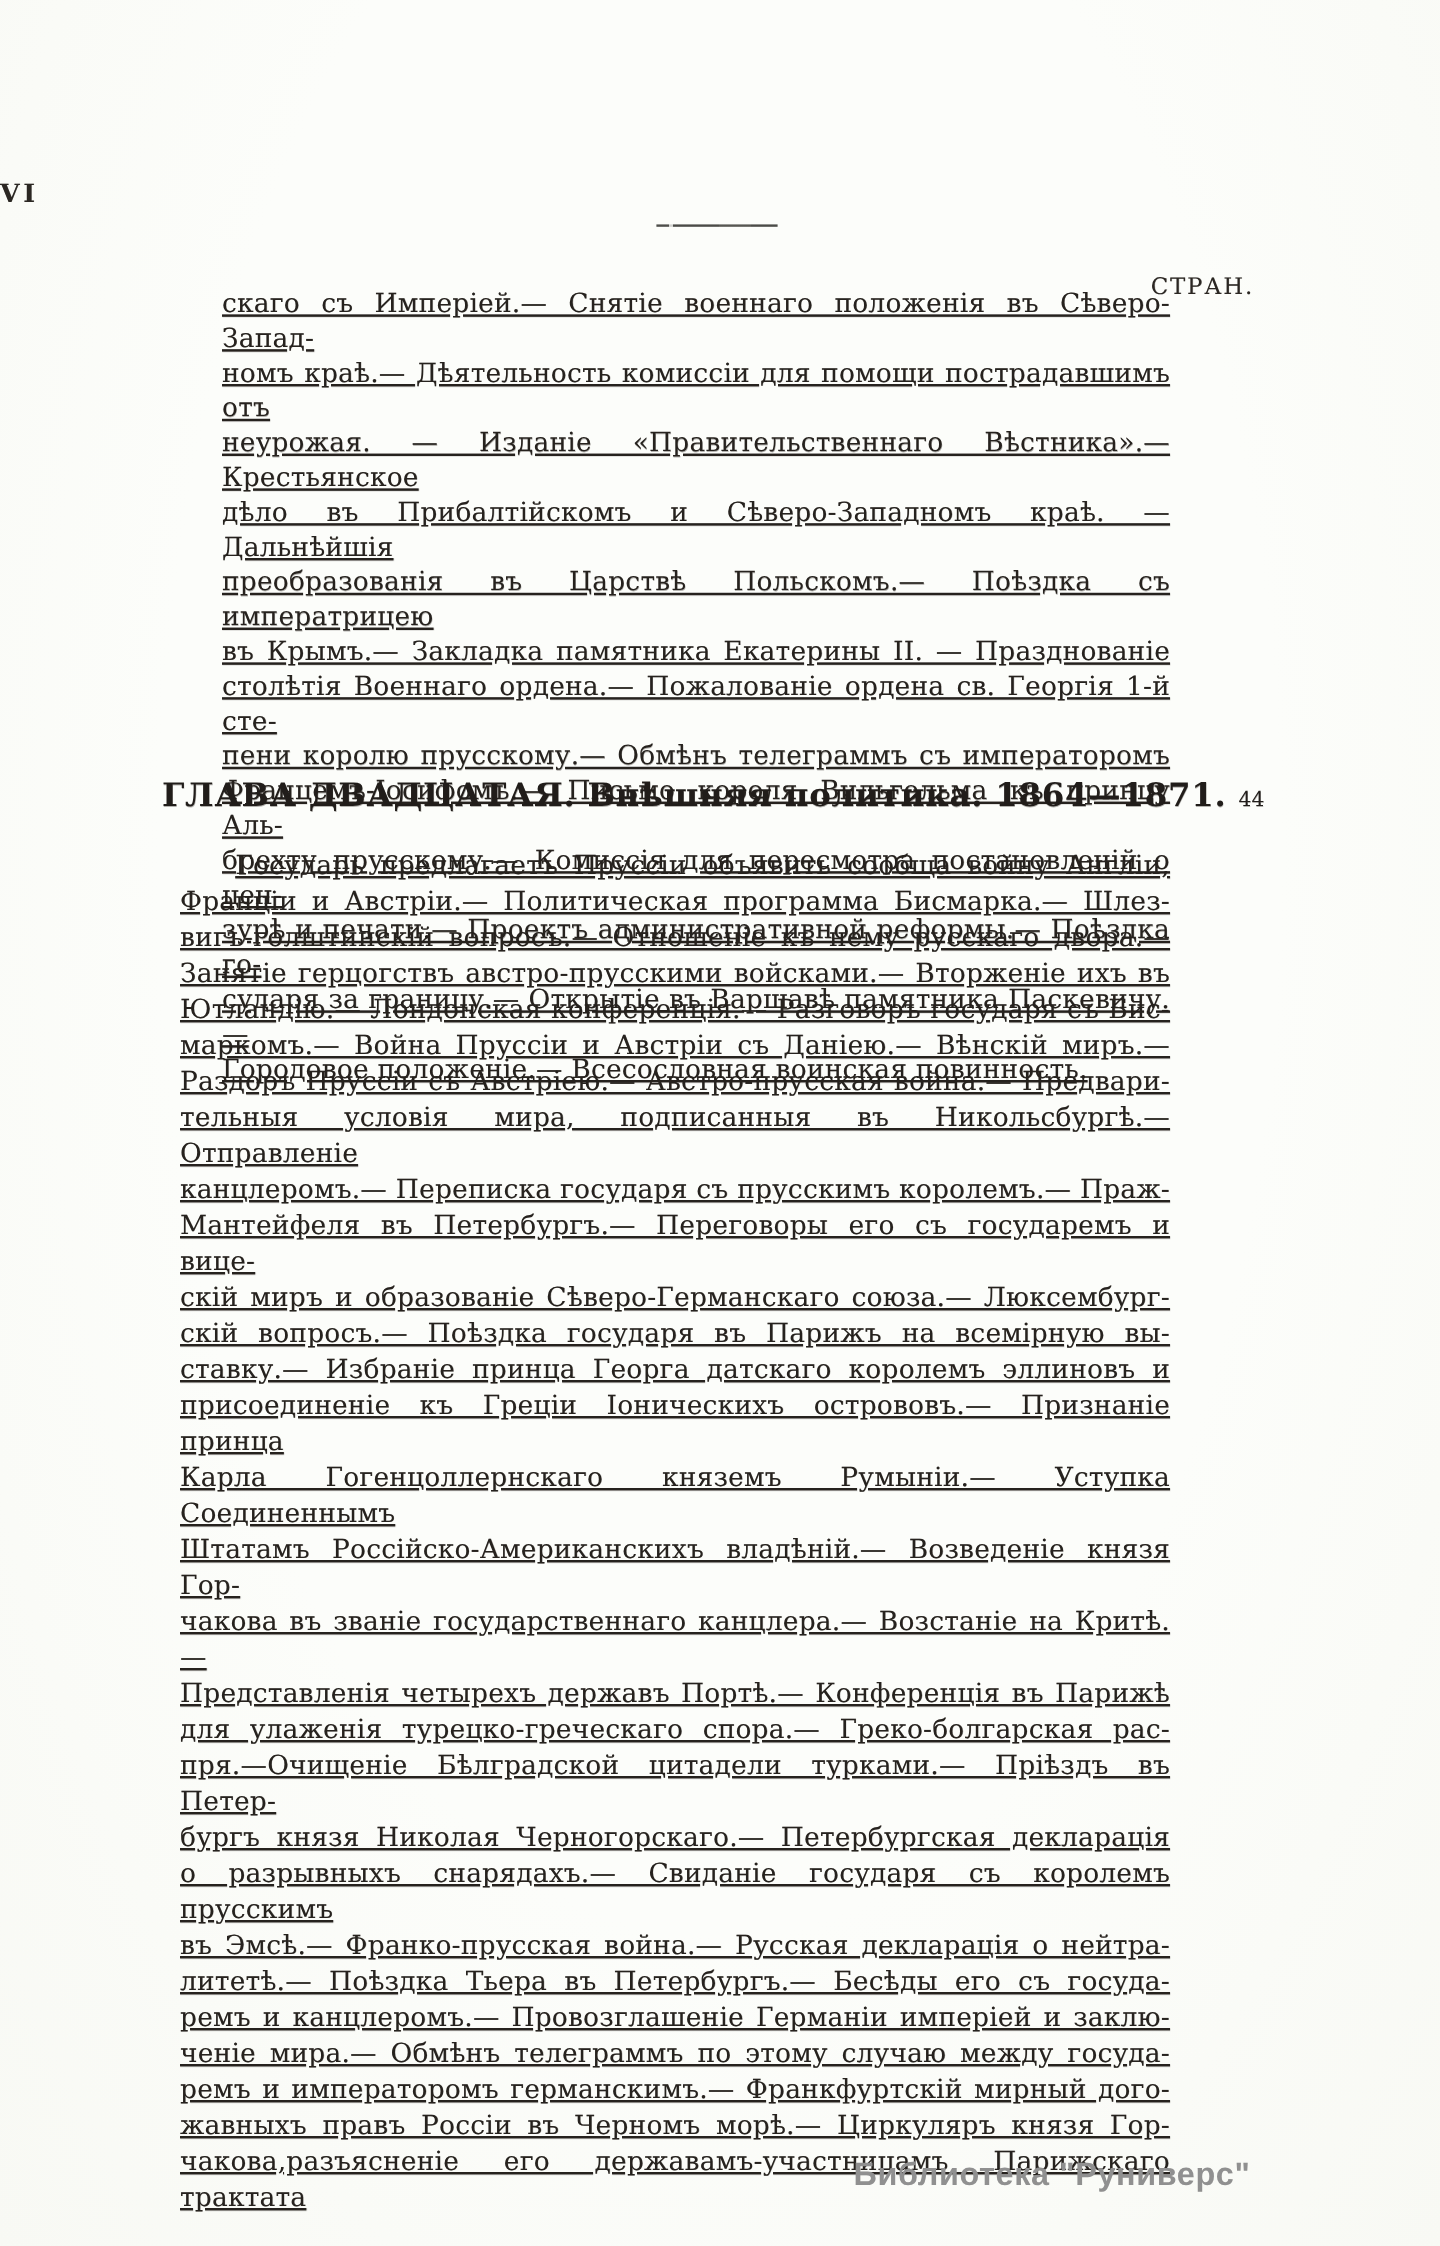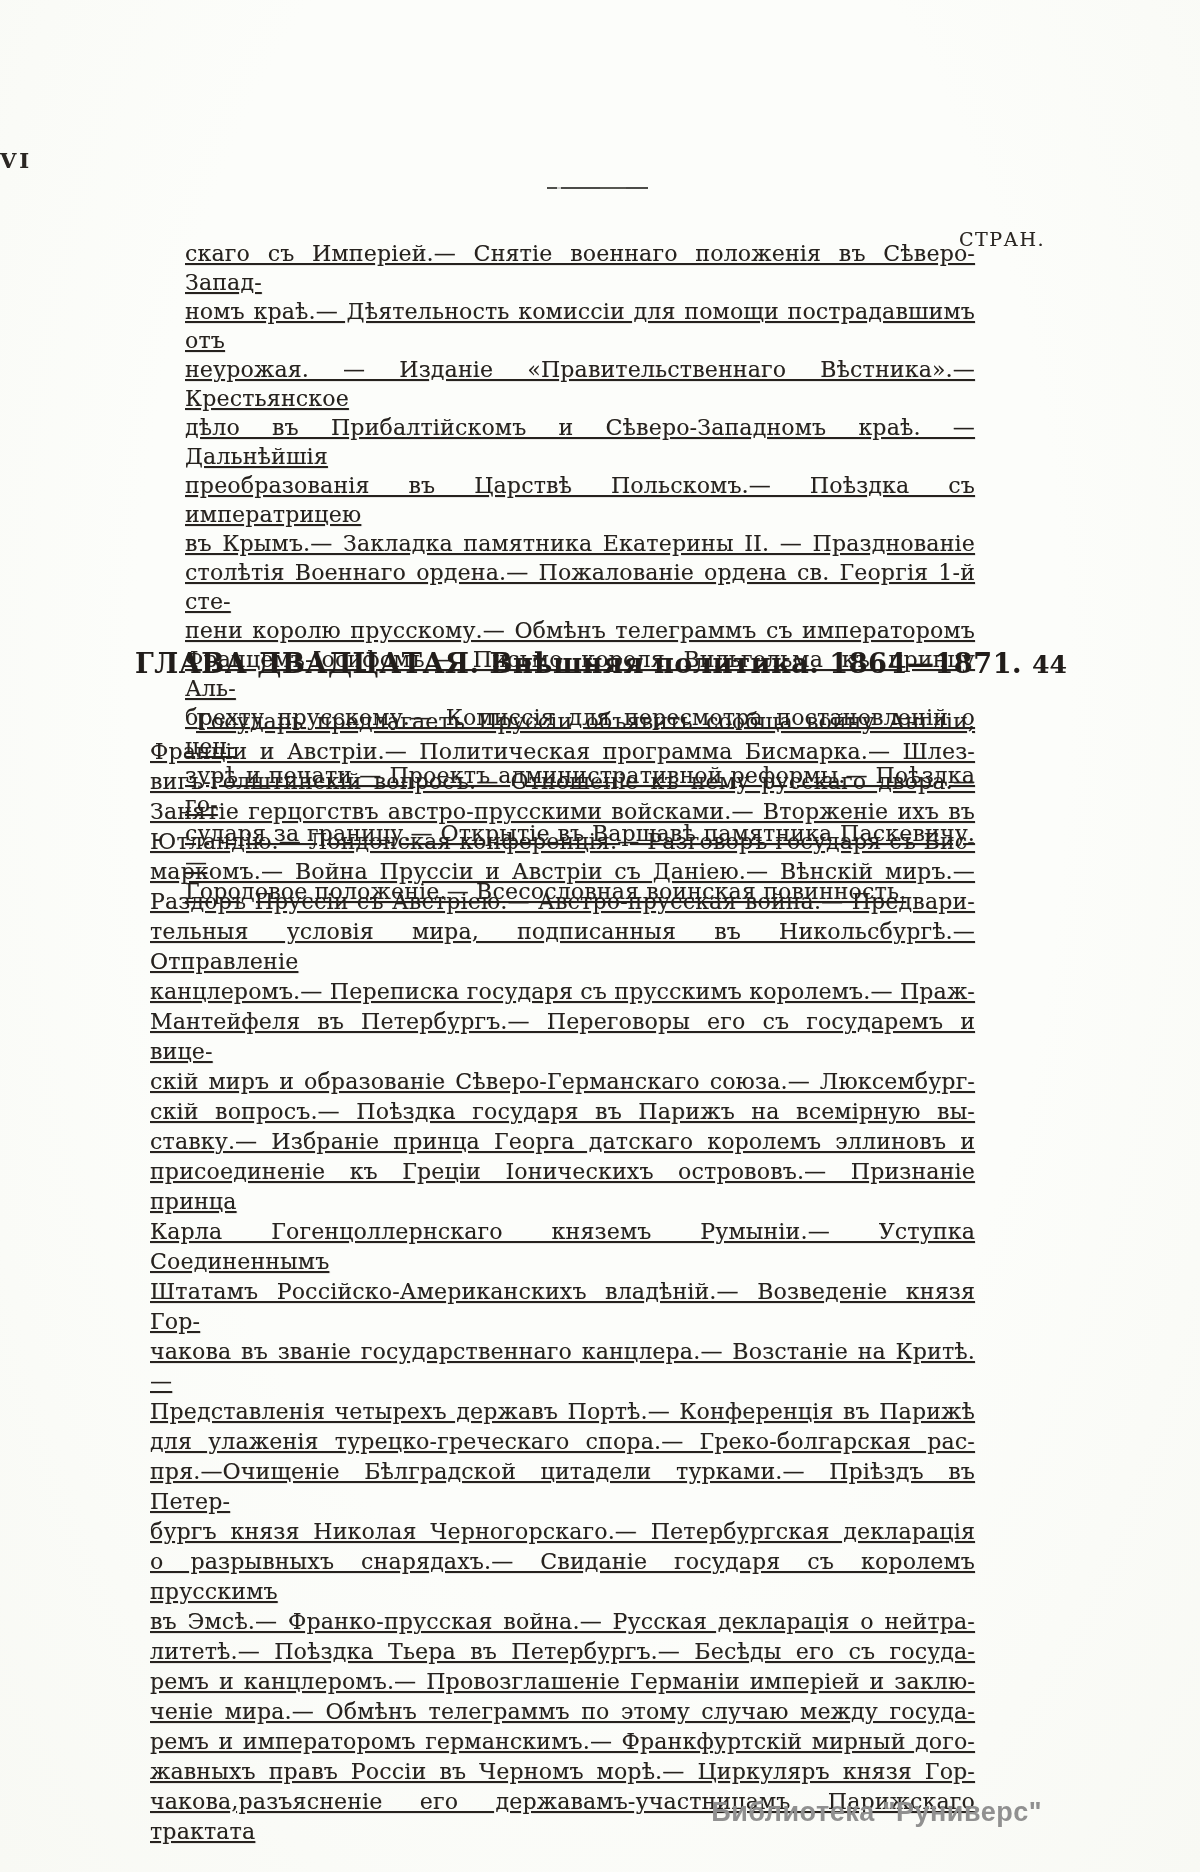--- a/index.html
+++ b/index.html
@@ -47,21 +47,21 @@
   .heading-row {
     position: absolute; top: 648px; left: 135px; width: 910px;
     display: flex; justify-content: space-between; align-items: baseline;
   }
   .chapter-heading {
     font-size: 27px; font-weight: bold; letter-spacing: 0.6px;
     color: #211d1a;
     white-space: nowrap;
   }
   .chapter-pagenum {
-    font-size: 25px; font-weight: bold; color: #211d1a;
+    font-size: 17px; font-weight: normal; color: #211d1a;
     padding-left: 10px;
   }
   .watermark {
     position: absolute; top: 1797px; right: 158px;
     font-family: "Liberation Sans", "DejaVu Sans", sans-serif;
     font-weight: bold; font-size: 27px;
     color: #909090;
     text-shadow: none;
     letter-spacing: 0.5px;
   }

